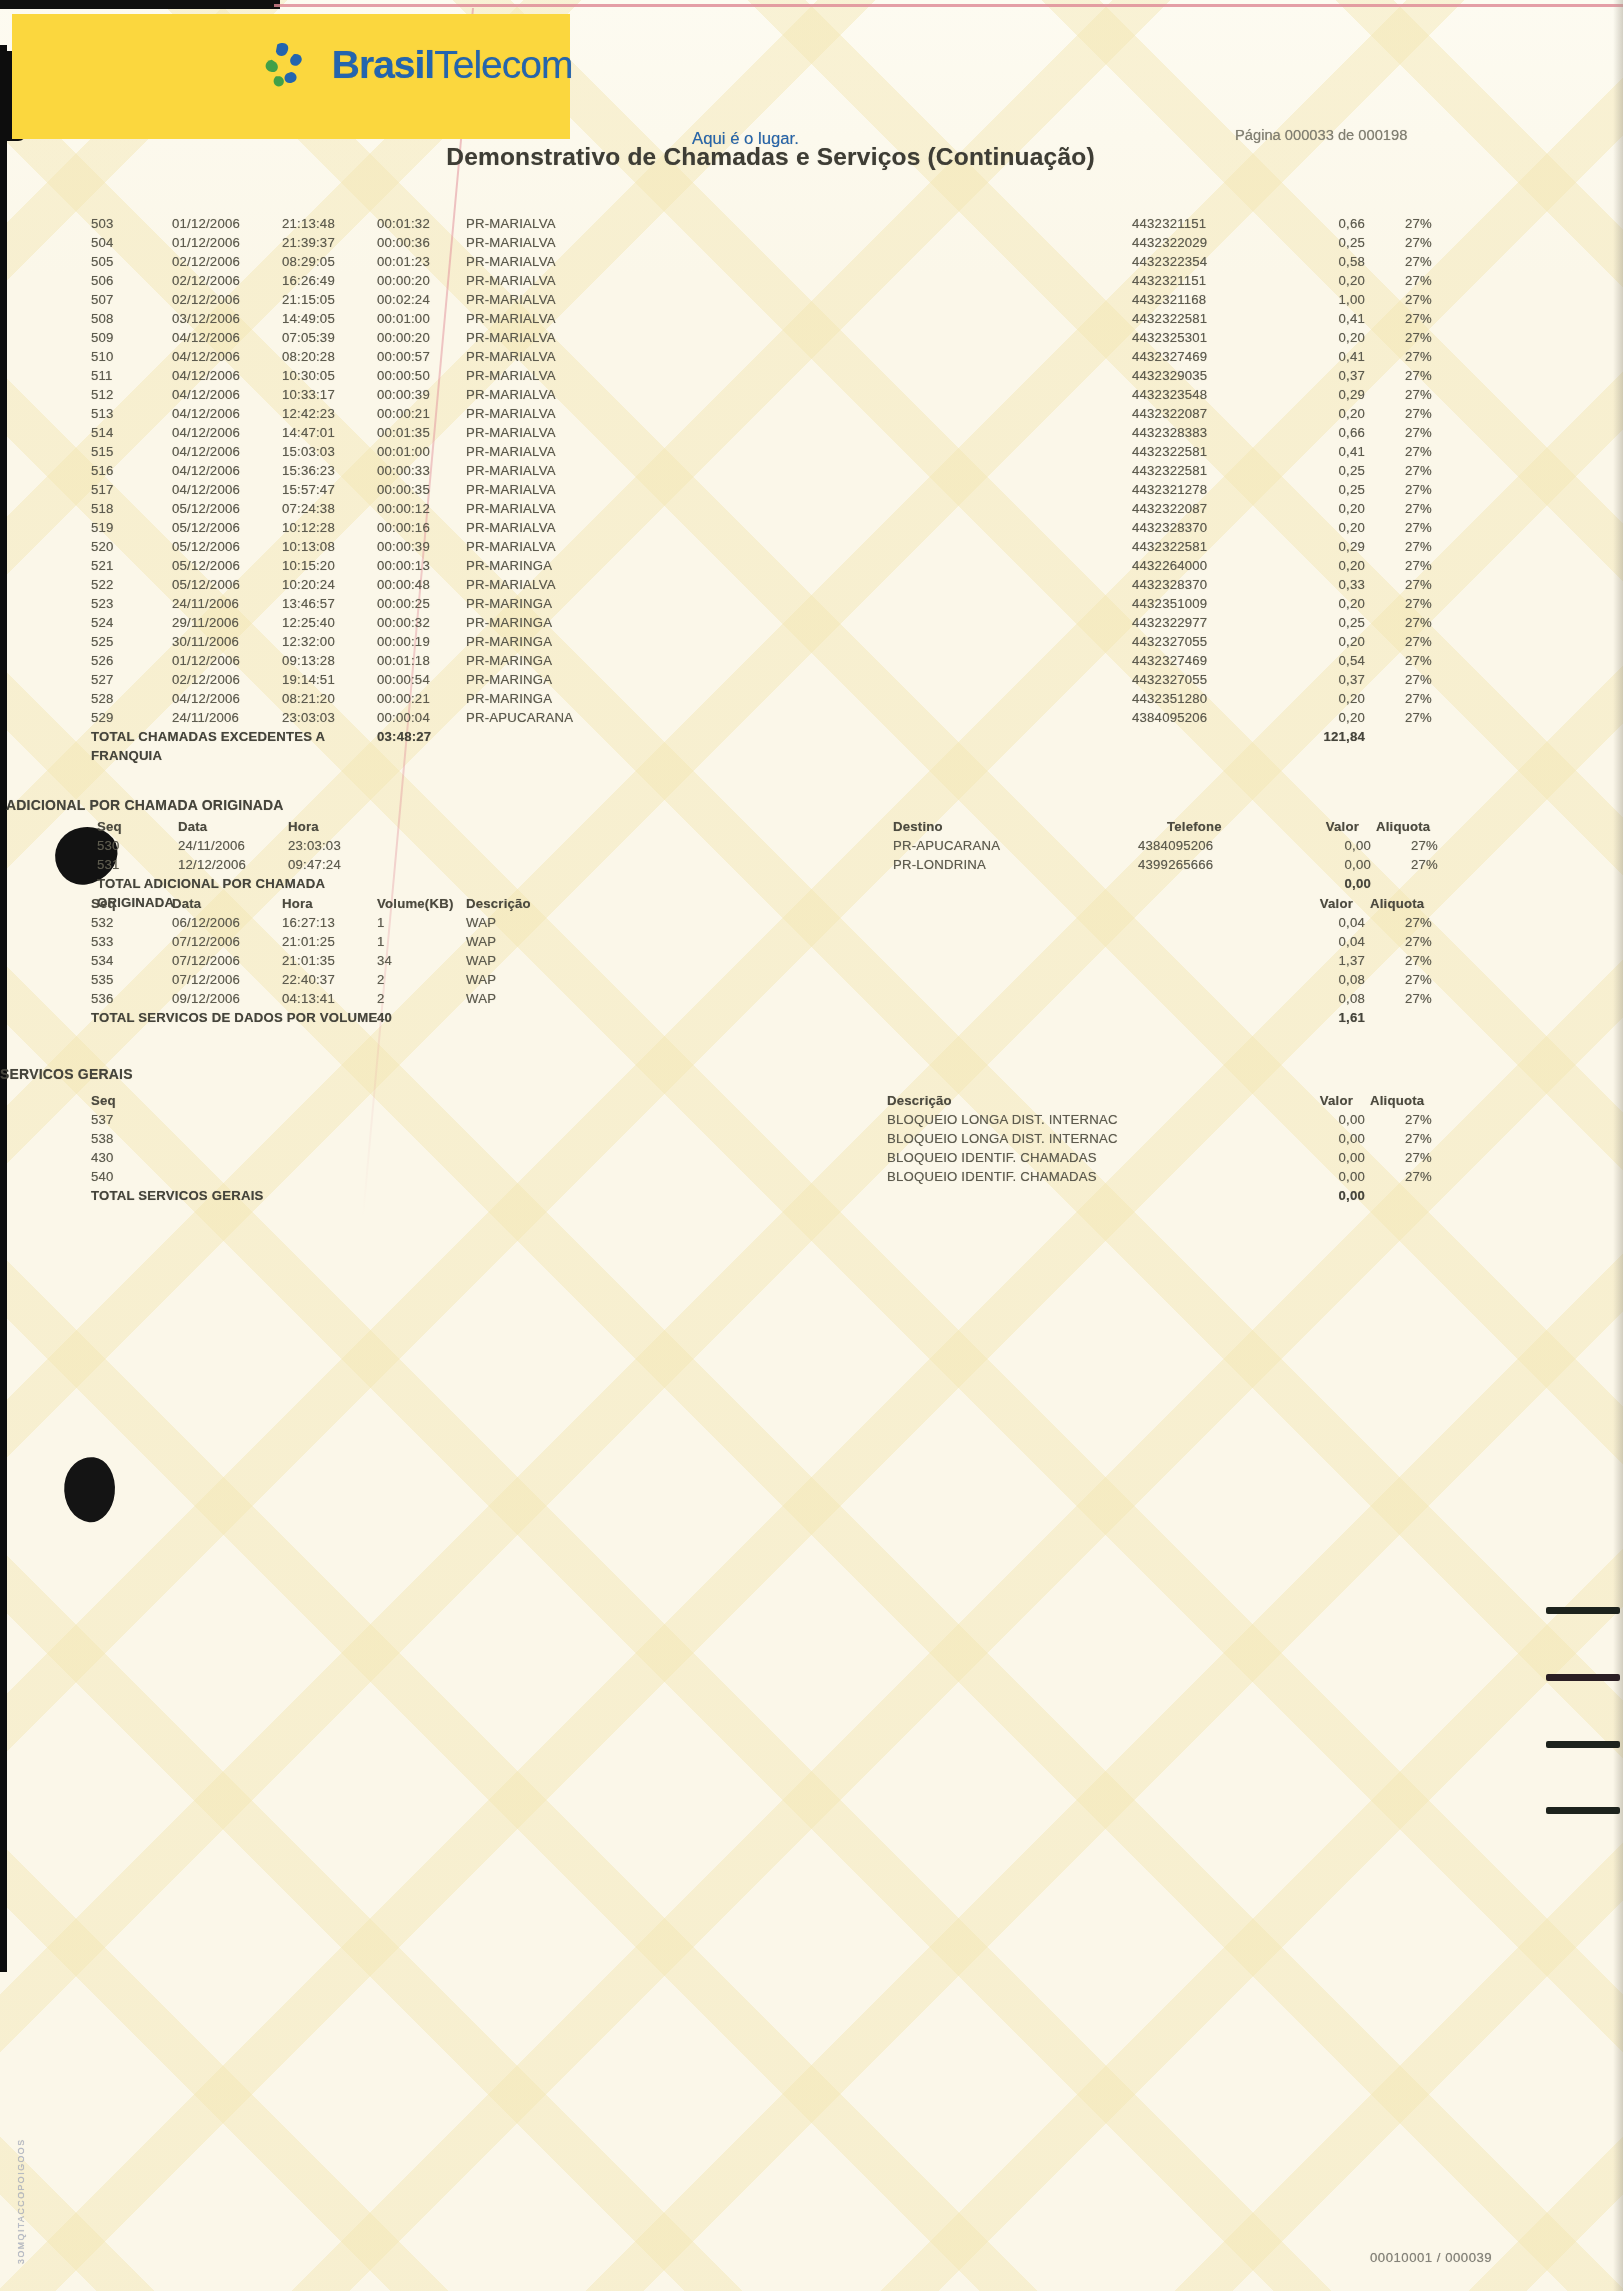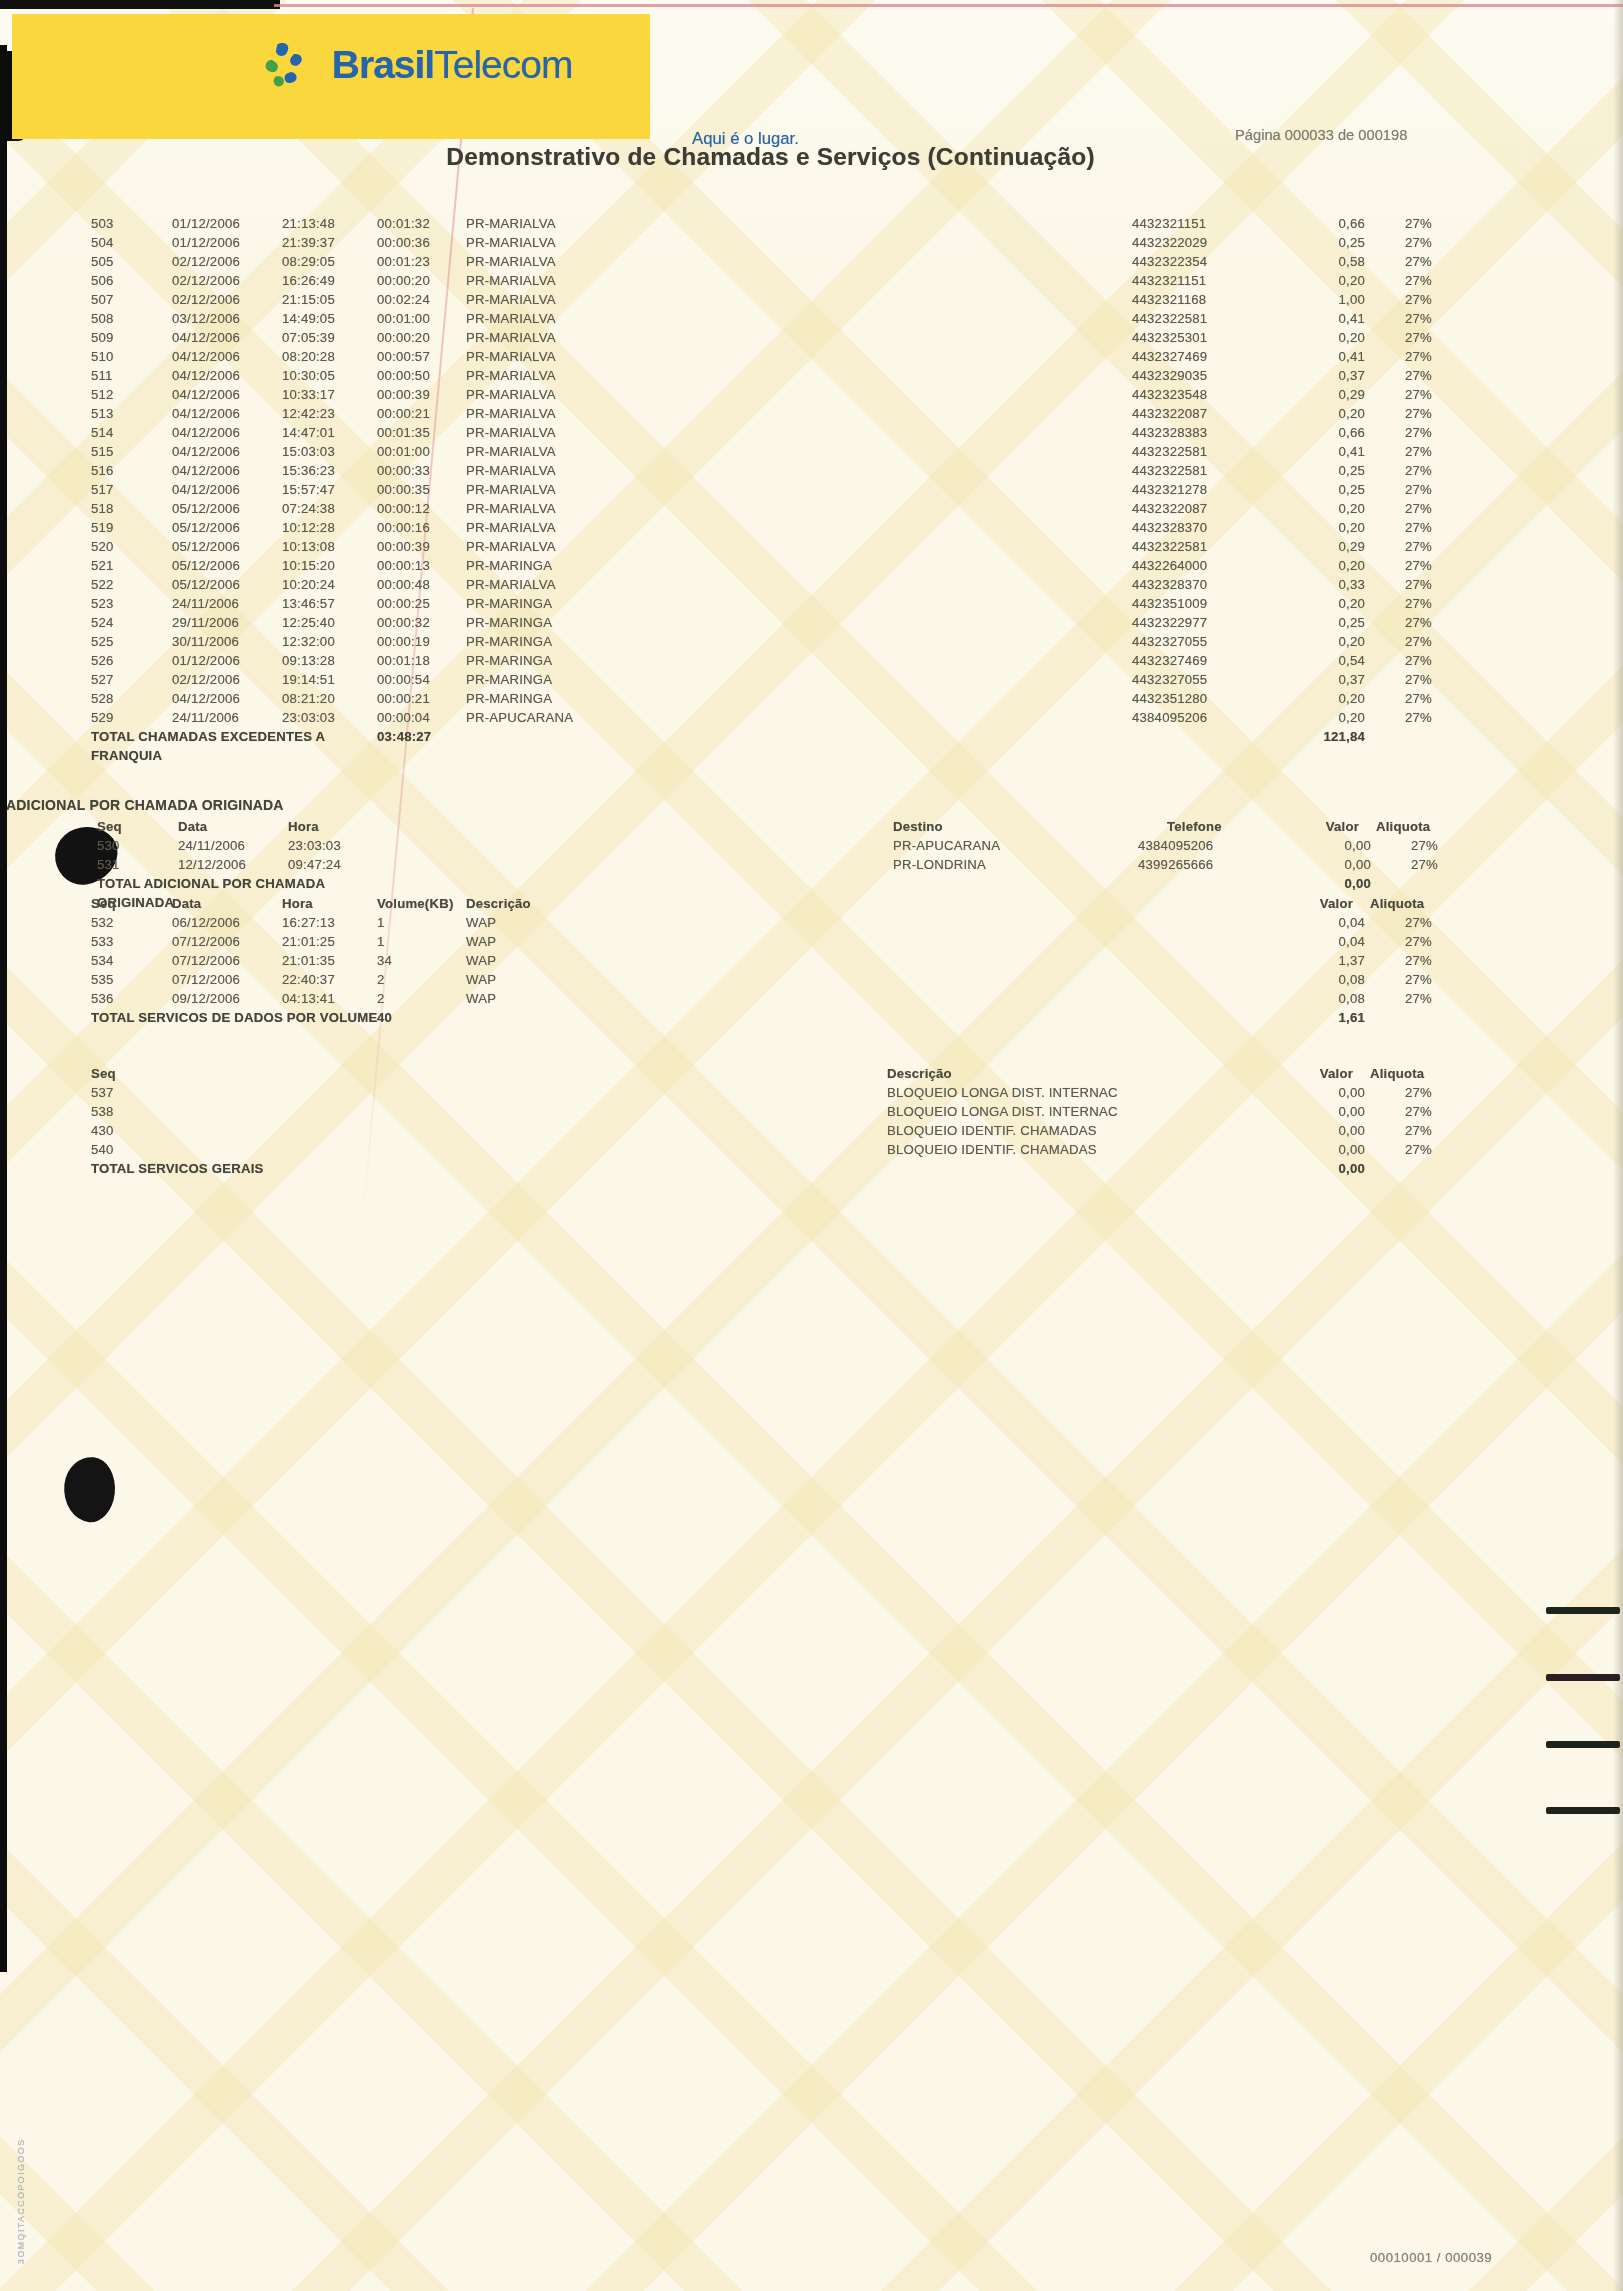--- a/index.html
+++ b/index.html
@@ -31,21 +31,21 @@
     border-radius:48% 52% 58% 42%/50% 46% 54% 50%;transform:rotate(-10deg);}
   .ink-blob-2{position:absolute;left:64px;top:1457px;width:51px;height:65px;background:#141414;
     border-radius:52% 48% 44% 56%/46% 52% 48% 54%;transform:rotate(6deg);}
   .reg-dash{position:absolute;left:1546px;width:74px;height:6.9px;background:#1d231d;border-radius:2px;}
   .reg-dash.d1{top:1607px;} .reg-dash.d2{top:1674px;background:#2a1e24;} .reg-dash.d3{top:1741px;} .reg-dash.d4{top:1807px;}
   .edge-code{position:absolute;left:15.7px;top:2107px;height:157px;
     writing-mode:vertical-rl;transform:rotate(180deg);
     font-size:8.8px;letter-spacing:1.5px;color:#a9b1c7;opacity:.85;}
 
   
-  .banner{position:absolute;left:11.8px;top:13.7px;width:638px;height:125px;background:#fbd73e;}
+  .banner{position:absolute;left:11.8px;top:13.7px;width:558px;height:125px;background:#fbd73e;}
   .logo-row{position:absolute;left:238px;top:23.5px;width:323px;height:55px;}
   .logo-icon{position:absolute;left:0;top:2px;width:71px;height:55px;}
   .wordmark{position:absolute;left:82px;top:5.9px;white-space:nowrap;font-size:39px;letter-spacing:-1px;color:#2465ae;}
   .wordmark .wm-bold{font-weight:700;}
   .wordmark .wm-light{font-weight:400;}
   .tagline{position:absolute;left:328px;top:92px;width:221px;text-align:right;
     font-size:16.7px;font-weight:400;color:#2465ae;}
   .page-indicator{position:absolute;left:1235px;top:127px;font-size:14.7px;color:#817f72;white-space:nowrap;}
   .doc-title{position:absolute;left:0;top:143px;width:1541px;text-align:center;
     font-size:24.5px;font-weight:700;color:#3e3d35;letter-spacing:0.2px;margin:0;}
@@ -534,20 +534,21 @@
 
     </div>
     <div class="row">
       <span class="c col-seq bold">TOTAL SERVICOS DE DADOS POR VOLUME</span>
       <span class="c col-dur bold">40</span>
       <span class="c col-val bold">1,61</span>
     </div>
   </section>
 
   <section class="sec" id="sec-gerais">
+    <div class="sec-title title-gap">SERVICOS GERAIS</div>
     <div class="row hdr">
       <span class="c col-seq">Seq</span>
       <span class="c col-dest2">Descrição</span>
       <span class="c col-val-h">Valor</span>
       <span class="c col-aliq-h">Aliquota</span>
     </div>
     <div>
 
         <div class="row">
           <span class="c col-seq">537</span>

